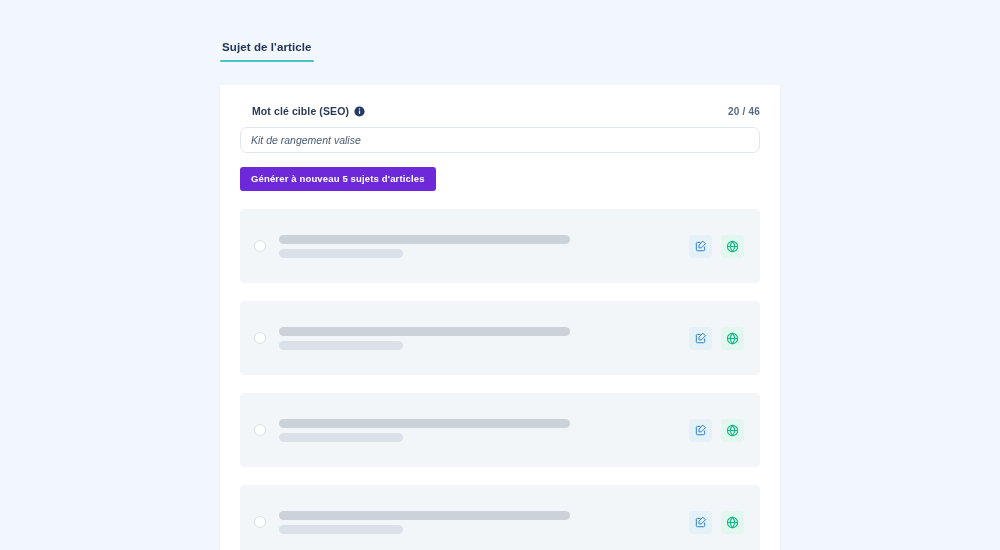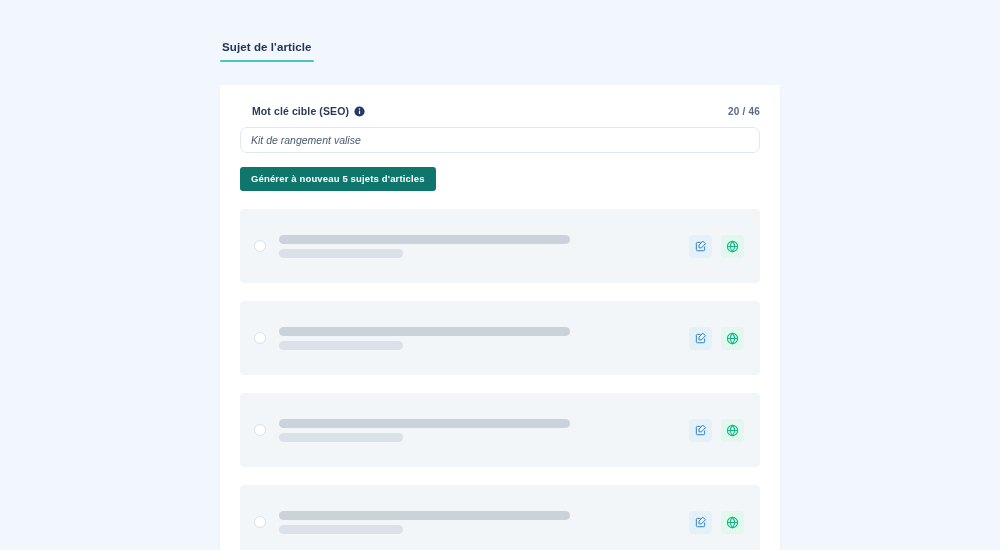--- a/index.html
+++ b/index.html
@@ -120,21 +120,21 @@
     outline: none;
     font-style: italic;
   }
   .keyword-input::placeholder { color: #9aa7bb; }
 
   
   .generate-btn {
     margin-top: 14px;
     display: inline-block;
     border: none;
-    background: #0f766e;
+    background: #6d28d9;
     color: #ffffff;
     font-family: "Liberation Sans", sans-serif;
     font-size: 9.5px;
     font-weight: bold;
     letter-spacing: 0.15px;
     padding: 6px 11px 7px 11px;
     border-radius: 3px;
     cursor: pointer;
     line-height: 11px;
   }

